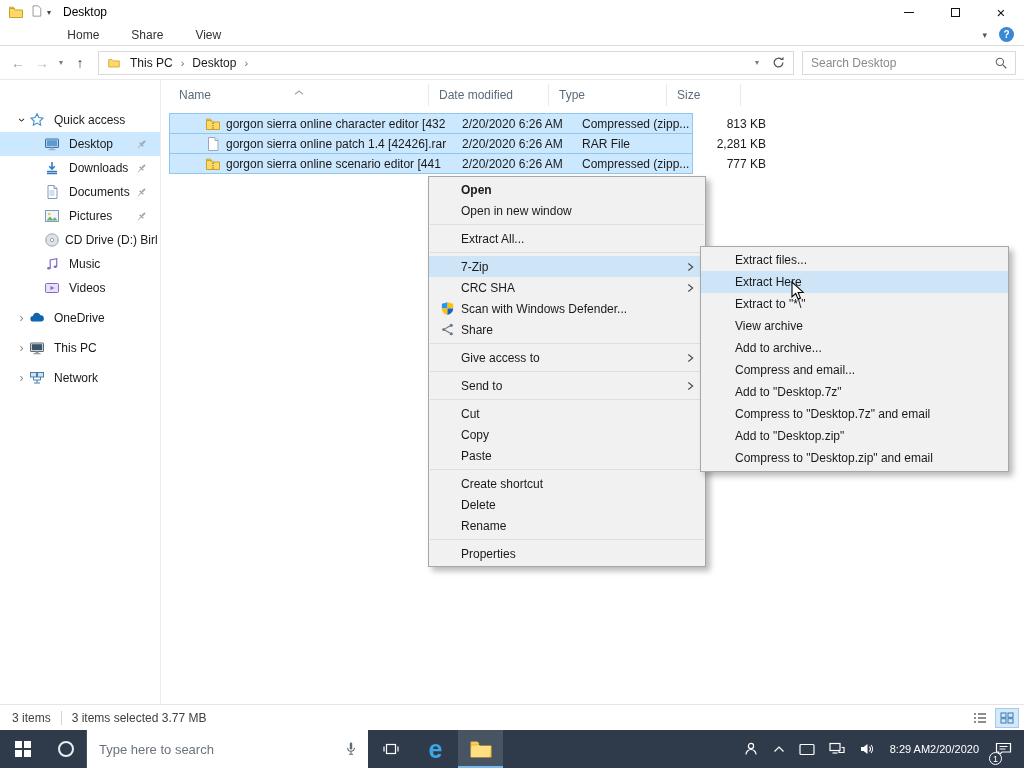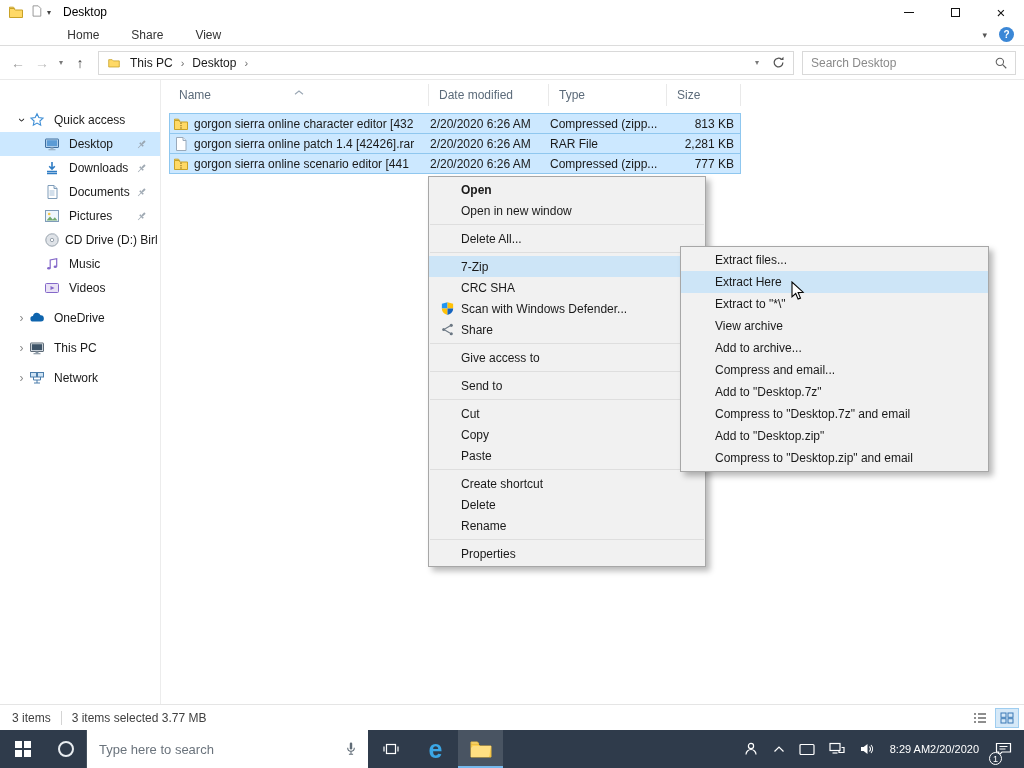--- a/index.html
+++ b/index.html
@@ -57,36 +57,36 @@
   .sb-ico{width:20px;display:flex;align-items:center;}
   .sb-label{margin-left:5px;}
   .sb-item.sel{background:var(--sel);}
   .sb-pin{margin-left:auto;margin-right:12px;display:flex;opacity:.9;}
 
   .filepane{flex:1;border-left:1px solid #ececec;padding:4px 0 0 8px;position:relative;}
   .headers{display:grid;grid-template-columns:260px 120px 118px 74px;height:22px;align-items:center;color:#5c6b7a;}
   .fh{position:relative;padding-left:10px;height:100%;display:flex;align-items:center;border-right:1px solid #e9e9e9;}
   .sort-caret{position:absolute;left:50%;top:0;transform:translateX(-50%);}
   .rows{margin-top:7px;}
-  .frow{display:grid;grid-template-columns:24px 236px 120px 118px 72px;height:21px;align-items:center;width:572px;}
+  .frow{display:grid;grid-template-columns:24px 236px 120px 118px 72px;height:21px;align-items:center;width:524px;padding-left:32px;}
   .frow.sel{background:var(--sel);border:1px solid var(--selb);margin-bottom:-1px;}
   .fico{padding-left:3px;display:flex;}
   .fname{white-space:nowrap;overflow:hidden;}
   .fsize{text-align:right;padding-right:6px;}
 
   
   .cmenu{position:absolute;left:428px;top:176px;width:278px;background:#f1f1f1;border:1px solid #a7a7a7;box-shadow:4px 4px 6px rgba(0,0,0,.28);padding:2px 0;z-index:40;}
   .menu-item{height:21px;display:flex;align-items:center;padding:0 6px 0 4px;}
   .mi-ico{width:28px;display:flex;justify-content:center;align-items:center;}
   .mi-label{white-space:nowrap;}
   .menu-item.bold .mi-label{font-weight:bold;}
   .menu-item.hl{background:var(--mhl);}
   .mi-arrow{margin-left:auto;display:flex;padding-right:5px;}
   .menu-sep{border-top:1px solid #dedede;margin:3px 1px;}
-  .smenu{position:absolute;left:680px;top:246px;width:309px;background:#f1f1f1;border:1px solid #a7a7a7;box-shadow:4px 4px 6px rgba(0,0,0,.28);padding:2px 0;z-index:41;}
+  .smenu{position:absolute;left:700px;top:246px;width:309px;background:#f1f1f1;border:1px solid #a7a7a7;box-shadow:4px 4px 6px rgba(0,0,0,.28);padding:2px 0;z-index:41;}
   .smenu .menu-item{height:22px;padding-left:34px;}
 
   .cursor{position:absolute;left:791px;top:281px;z-index:60;}
 
   
   .statusbar{position:absolute;top:704px;left:0;right:0;height:26px;display:flex;align-items:center;border-top:1px solid #e5e5e5;padding-left:12px;color:#404040;background:#fff;}
   .sb-div{width:1px;height:14px;background:#d4d4d4;margin:0 10px;}
   .status-views{margin-left:auto;display:flex;gap:3px;padding-right:5px;}
   .view-btn{width:24px;height:20px;display:flex;align-items:center;justify-content:center;border:1px solid transparent;}
   .view-btn.active{background:#d6e9f8;border-color:#9ecdf0;}
@@ -426,21 +426,21 @@
         <span class="mi-ico"></span>
         <span class="mi-label">Open</span>
       </div>
       <div class="menu-item">
         <span class="mi-ico"></span>
         <span class="mi-label">Open in new window</span>
       </div>
       <div class="menu-sep"></div>
       <div class="menu-item">
         <span class="mi-ico"></span>
-        <span class="mi-label">Delete All...</span>
+        <span class="mi-label">Extract All...</span>
       </div>
       <div class="menu-sep"></div>
       <div class="menu-item hl">
         <span class="mi-ico"></span>
         <span class="mi-label">7-Zip</span>
         <span class="mi-arrow">
           <svg width="7" height="10" viewBox="0 0 8 10">
             <path d="M1.5 1l5 4-5 4" fill="none" stroke="#444" stroke-width="1.2"></path>
           </svg>
         </span>

